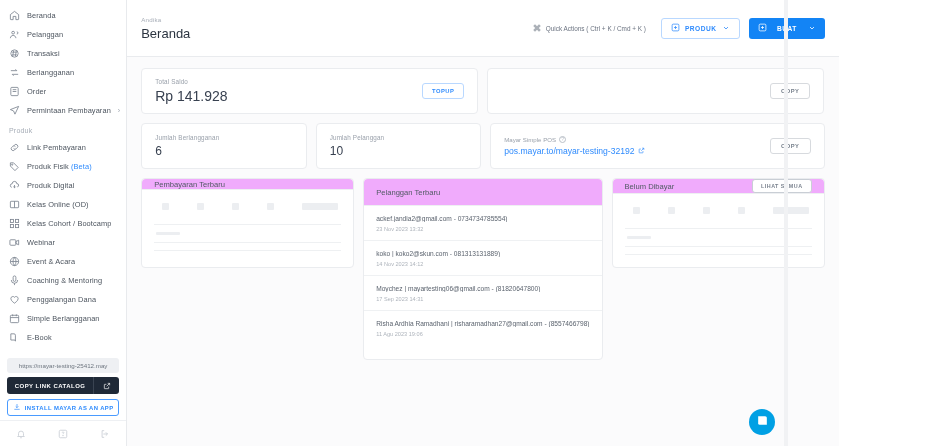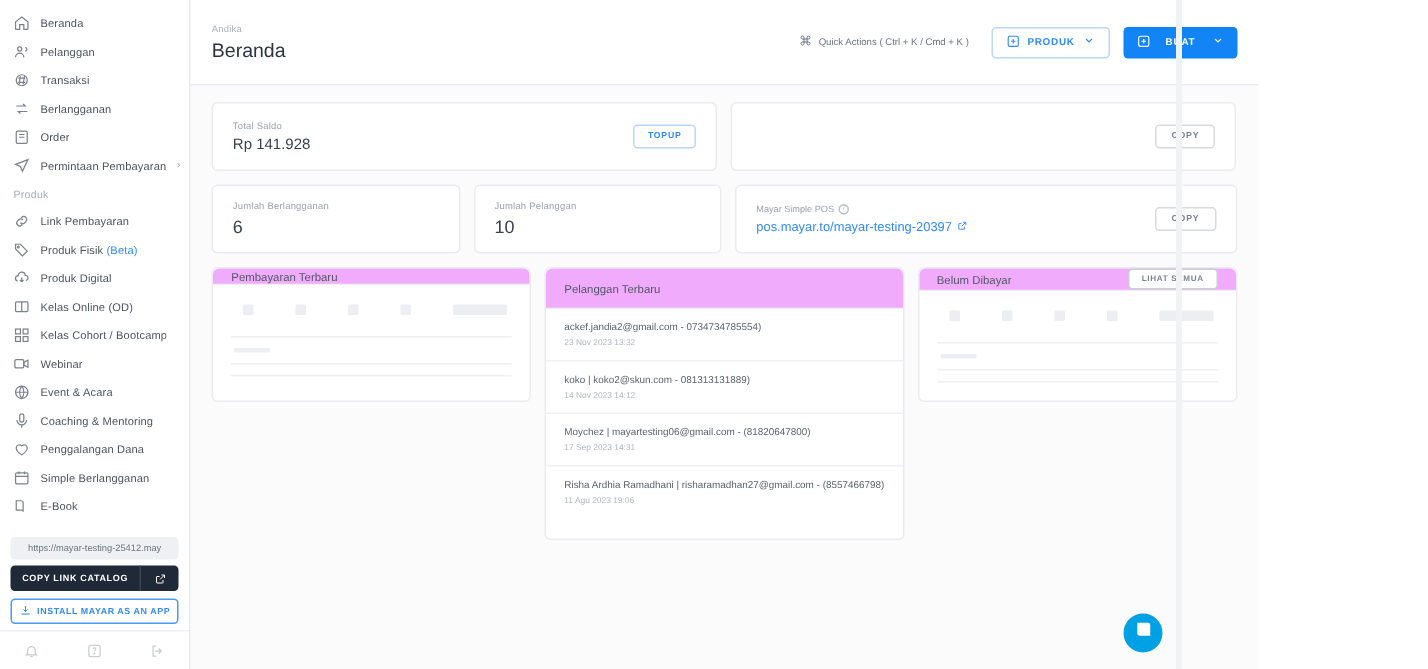--- a/index.html
+++ b/index.html
@@ -114,21 +114,21 @@
   .btn .cap { flex: 1; text-align: center; }
 
   .content { flex: 1; padding: 11px 14px; overflow: hidden; }
 
   .row { display: flex; gap: 9px; margin-bottom: 9px; }
   .card {
     background: #fff; border: 1px solid #eaecef; border-radius: 4px;
   }
   .card-pad { padding: 11px 13px; display: flex; align-items: center; }
   .card-lbl { font-size: 6.3px; color: #9aa1ab; margin-bottom: 3px; letter-spacing: .15px; }
-  .card-val { font-size: 10px; color: #384150; }
+  .card-val { font-size: 14px; color: #384150; }
   .card-val.small { font-size: 12px; }
 
   .topup {
     border: 1px solid #b9d8ff; color: #2f8bfd; background: #fff;
     font-size: 5.8px; font-weight: bold; letter-spacing: .5px;
     padding: 4px 9px; border-radius: 3px; cursor: pointer;
   }
   .copybtn {
     border: 1px solid #d7dade; color: #77808c; background: #fff;
     font-size: 5.8px; font-weight: bold; letter-spacing: .5px;
@@ -468,21 +468,21 @@
             <div class="card-val small">10</div>
           </div>
         </div>
         <div class="card card-pad" style="flex:1 1 400px;height:46px">
           <div>
             <div class="link-lbl">
               <span>Mayar Simple POS</span>
               <span class="qm">?</span>
             </div>
             <div class="link-val">
-              <span>pos.mayar.to/mayar-testing-20397</span>
+              <span>pos.mayar.to/mayar-testing-32192</span>
               <span><svg viewBox="0 0 24 24" width="7" height="7" fill="none" stroke="currentColor" stroke-width="2.2">
                     <path d="M14 4h6v6M20 4l-9 9M17 14v5a1 1 0 0 1-1 1H5a1 1 0 0 1-1-1V8a1 1 0 0 1 1-1h5"></path>
                   </svg></span>
             </div>
           </div>
           <div style="margin-left:auto" class="copybtn">COPY</div>
         </div>
       </div>
 
       <div class="row">

